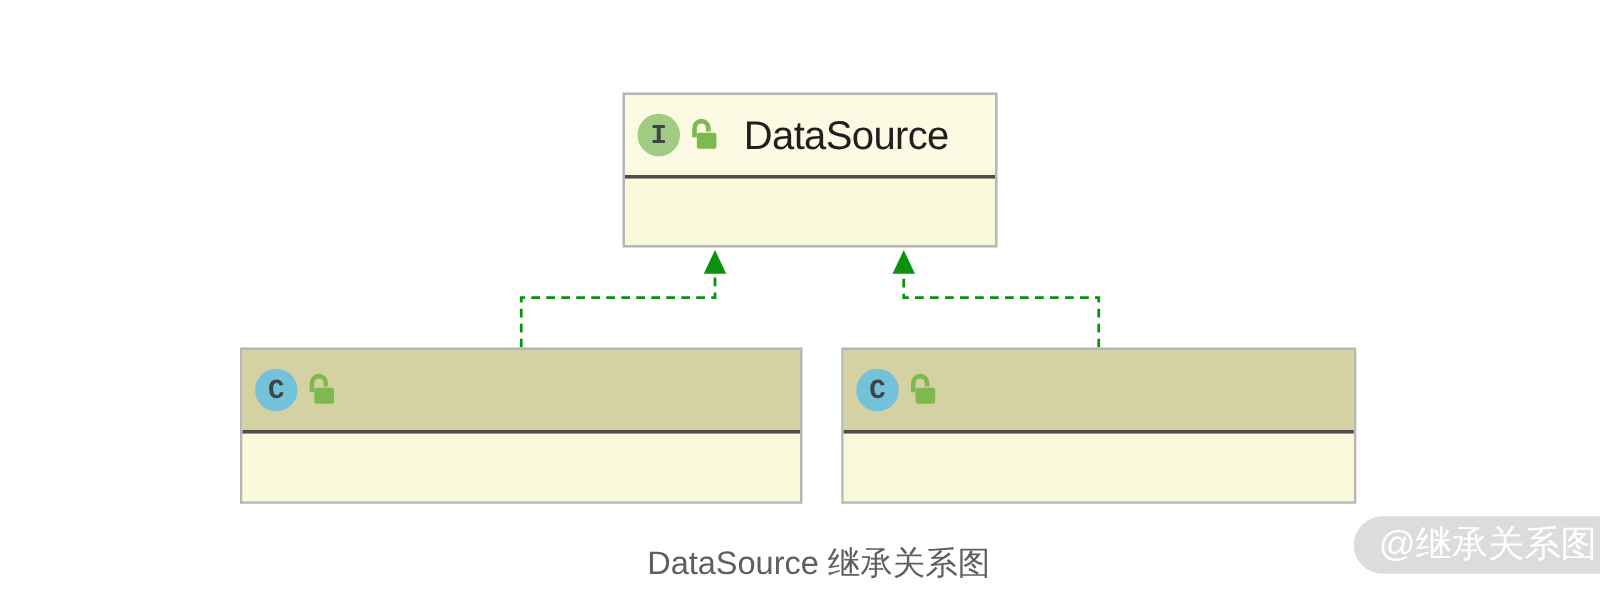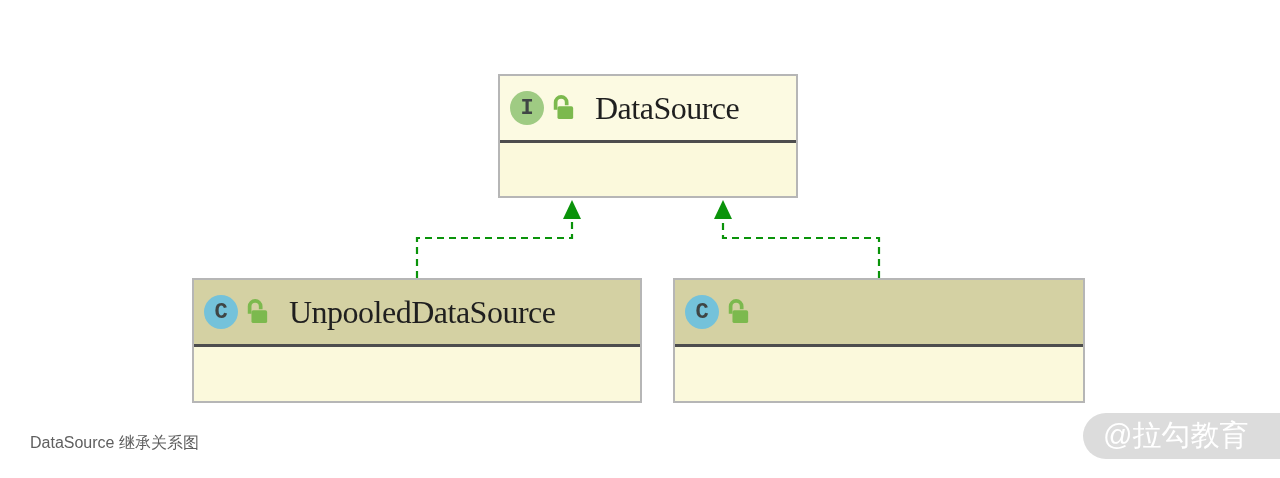--- a/index.html
+++ b/index.html
@@ -48,27 +48,27 @@
     display:flex;align-items:center;justify-content:center;
     font-family:"Liberation Mono",monospace;font-weight:bold;font-size:22px;
     color:var(--badge-letter);flex:0 0 auto;
   }
   .interface-badge{background:var(--interface-badge);}
   .class-badge{background:var(--class-badge);}
   .lock{margin-left:7px;display:flex;align-items:center;flex:0 0 auto;}
   .lock svg .lock-part{fill:var(--lock-green);}
   .lock svg .lock-shackle{fill:none;stroke:var(--lock-green);stroke-width:4;}
   .node-name{
-    margin-left:20px;font-family:Liberation Serif, serif;font-size:32px;
+    margin-left:20px;font-family:Liberation Sans, sans-serif;font-size:32px;
     color:var(--name-text);white-space:nowrap;letter-spacing:-0.5px;
   }
 
   .caption{
-    position:absolute;left:0;right:0;top:433px;text-align:left;padding-left:30px;
-    font-size:16px;color:var(--caption-text);
+    position:absolute;left:0;right:0;top:433px;text-align:center;padding-left:30px;
+    font-size:26px;color:var(--caption-text);
   }
   .watermark{
     position:absolute;left:1083px;top:413px;width:230px;height:46px;
     border-radius:23px;background:var(--watermark-bg);
     display:flex;align-items:center;padding-left:20px;
     color:var(--watermark-text);font-size:29px;white-space:nowrap;
   }
 </style>
 </head>
 <body>
@@ -99,21 +99,20 @@
 
   <div class="node node-unpooled">
     <div class="node-header class-header">
       <span class="type-badge class-badge">C</span>
       <span class="lock">
         <svg width="24" height="28" viewBox="0 0 26 30">
           <path class="lock-shackle" d="M5 17 V9 a6 6 0 0 1 12 0 v3"></path>
           <rect class="lock-part" x="7" y="13" width="17" height="14" rx="2"></rect>
         </svg>
       </span>
-      <span class="node-name">UnpooledDataSource</span>
     </div>
     <div class="node-sep"></div>
     <div class="node-body"></div>
   </div>
 
   <div class="node node-pooled">
     <div class="node-header class-header">
       <span class="type-badge class-badge">C</span>
       <span class="lock">
         <svg width="24" height="28" viewBox="0 0 26 30">
@@ -122,16 +121,16 @@
         </svg>
       </span>
     </div>
     <div class="node-sep"></div>
     <div class="node-body"></div>
   </div>
 
   <div class="caption">DataSource 继承关系图</div>
 
   <div class="watermark">
-    <span>@拉勾教育</span>
+    <span>@继承关系图</span>
   </div>
 
 </div>
 
 </body></html>

